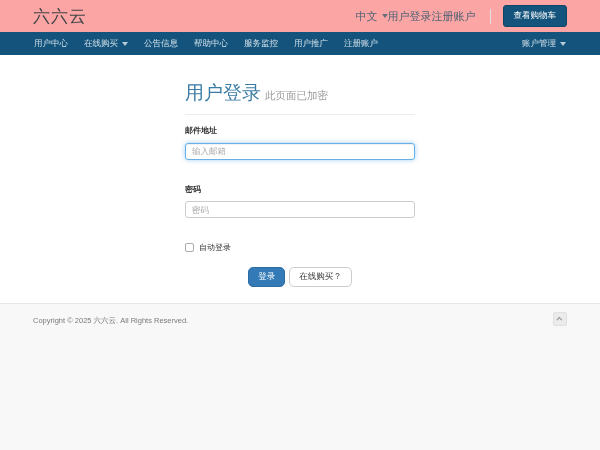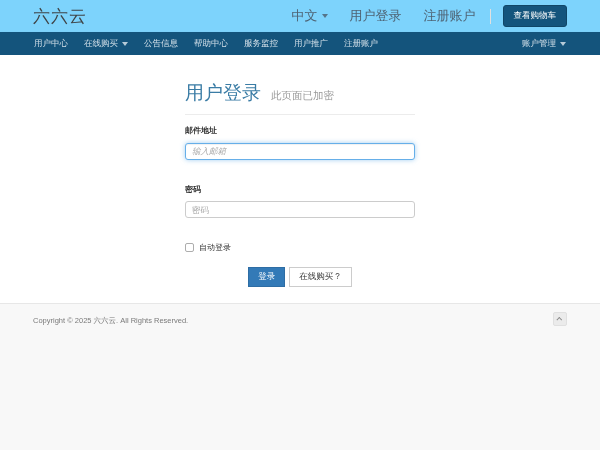--- a/index.html
+++ b/index.html
@@ -6,29 +6,29 @@
   html, body { width: 600px; height: 450px; }
   body {
     font-family: "Liberation Sans", "DejaVu Sans", sans-serif;
     background: #f8f8f8;
     overflow: hidden;
   }
   .page { width: 600px; height: 450px; display: flex; flex-direction: column; background: #fff; }
 
   
   .topbar {
-    height: 32px; background: #7dd3fc; flex: 0 0 auto;
+    height: 32px; background: #fca5a5; flex: 0 0 auto;
     display: flex; align-items: center; justify-content: space-between;
     padding: 0 33px;
   }
   .logo { font-size: 17px; color: #3f4447; letter-spacing: 1px; cursor: pointer; }
   .topbar-right { display: flex; align-items: center; }
   .toplink {
-    font-size: 13px; color: #4e6374; text-decoration: none;
-    margin-left: 22px; display: inline-flex; align-items: center; cursor: pointer;
+    font-size: 11px; color: #4e6374; text-decoration: none;
+    margin-left: 0; display: inline-flex; align-items: center; cursor: pointer;
   }
   .vdiv { width: 1px; height: 15px; background: #e0e0e0; margin: 0 12px 0 14px; }
   .cart-btn {
     background: #14547c; color: #fff; border: 1px solid #104667; border-radius: 3px;
     font-size: 8.5px; padding: 4px 10px; cursor: pointer;
     font-family: inherit;
   }
 
   
   .caret-down {
@@ -52,46 +52,45 @@
   .nav-item {
     display: flex; align-items: center; padding: 0 8px;
     font-size: 8.5px; color: #d3e0e9; cursor: pointer; white-space: nowrap;
   }
   .nav-right { display: flex; align-items: stretch; }
 
   
   .main { flex: 0 0 auto; height: 248px; background: #ffffff; }
   .login-box { width: 230px; margin: 0 auto; padding-top: 25px; }
   .login-title { font-size: 19px; font-weight: 400; color: #3a7ca5; }
-  .login-subtitle { font-size: 10.5px; color: #9a9a9a; font-weight: 400; margin-left: 10px; }
+  .login-subtitle { font-size: 10.5px; color: #9a9a9a; font-weight: 400; margin-left: 4px; }
   .title-rule { border: 0; border-top: 1px solid #ececec; margin: 8px 0 10px; }
 
   .form-group { margin-bottom: 24px; }
   .form-label { display: block; font-size: 8px; font-weight: bold; color: #333; margin-bottom: 4px; }
   .form-input {
     width: 100%; height: 17px; padding: 2px 6px; font-size: 8.5px; color: #555;
     border: 1px solid #ccc; border-radius: 3px; outline: none; background: #fff;
     font-family: inherit;
   }
   .form-input::placeholder { color: #a9a9a9; }
   .form-input.focused {
     border-color: #66afe9;
     box-shadow: inset 0 1px 1px rgba(0,0,0,.06), 0 0 5px rgba(102,175,233,.6);
-    font-style: italic;
   }
 
   .checkbox-row { display: flex; align-items: center; margin: 12px 0 2px; }
   .checkbox {
     width: 9px; height: 9px; border: 1px solid #adadad; border-radius: 2px;
     background: #fff; margin-right: 5px; cursor: pointer; flex: 0 0 auto;
   }
   .checkbox-label { font-size: 8px; color: #333; }
 
   .btn-row { display: flex; justify-content: center; gap: 4px; margin-top: 14px; }
-  .btn { font-size: 8.5px; padding: 3px 9px; border-radius: 0; cursor: pointer; font-family: inherit; }
+  .btn { font-size: 8.5px; padding: 3px 9px; border-radius: 5px; cursor: pointer; font-family: inherit; }
   .btn-primary { background: #337ab7; border: 1px solid #2e6da4; color: #fff; }
   .btn-default { background: #fff; border: 1px solid #ccc; color: #333; }
 
   
   .footer {
     flex: 1 1 auto; background: #f8f8f8; border-top: 1px solid #e7e7e7;
     padding: 8px 33px 0 33px;
   }
   .footer-inner { display: flex; justify-content: space-between; align-items: flex-start; }
   .copyright { font-size: 7.5px; color: #7a7a7a; padding-top: 4px; }

